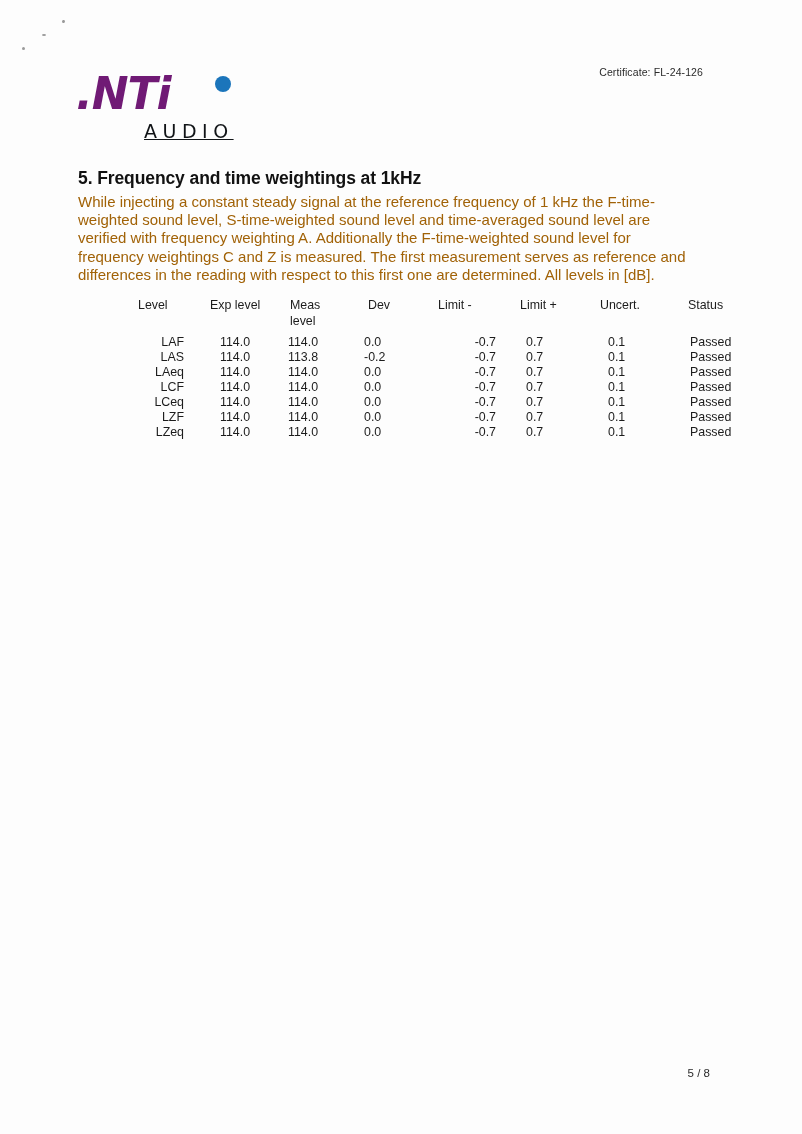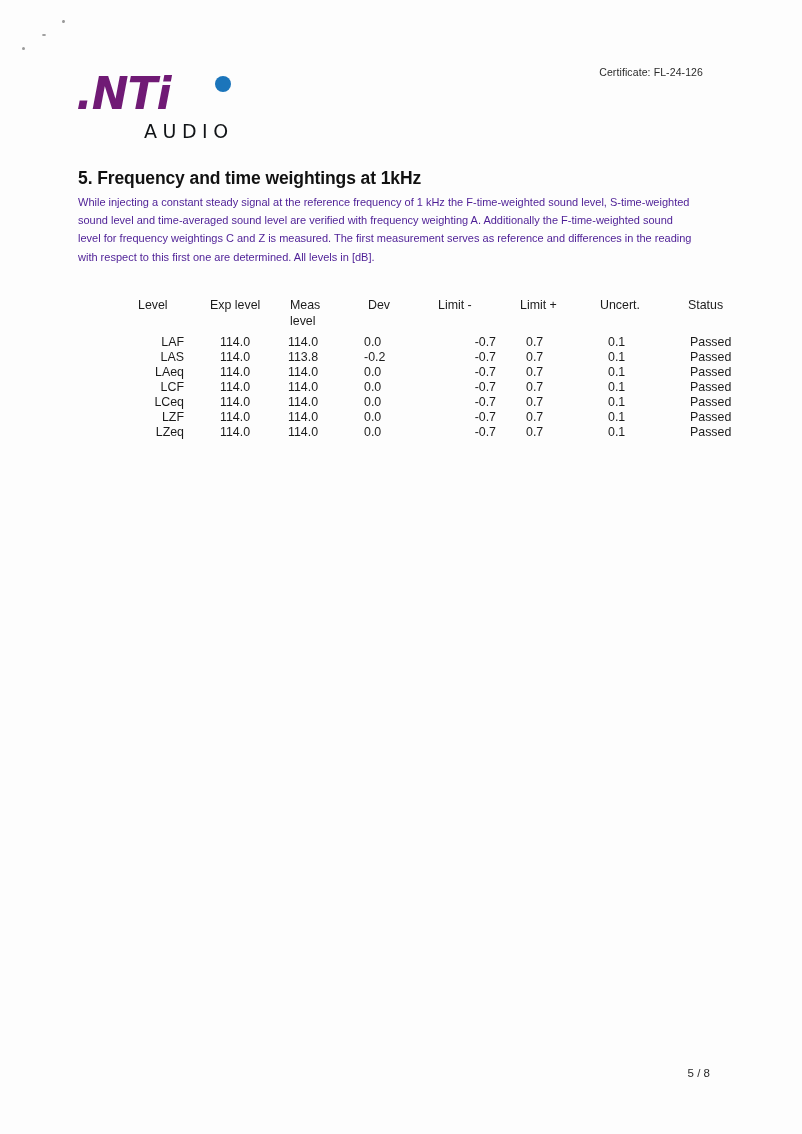--- a/index.html
+++ b/index.html
@@ -72,41 +72,42 @@
     background: #1b75bb;
   }
   .logo-sub {
     position: absolute;
     left: 68px;
     top: 48px;
     font-size: 19px;
     letter-spacing: 5.5px;
     color: #111417;
     font-family: "DejaVu Sans", sans-serif;
+    text-decoration: underline;
   }
 
   
   .content {
     position: absolute;
     left: 78px;
     top: 168px;
     width: 640px;
   }
   h2.section-title {
     font-size: 17.5px;
     font-weight: bold;
     margin: 0 0 4px 0;
     color: #111;
     letter-spacing: -0.1px;
   }
   p.section-text {
-    font-size: 11px;
+    font-size: 15px;
     line-height: 18.2px;
     margin: 0;
-    color: #4c1d95;
+    color: #a16207;
     text-align: left;
     width: 618px;
   }
 
   
   table.results {
     position: absolute;
     left: 126px;
     top: 298px;
     border-collapse: collapse;

